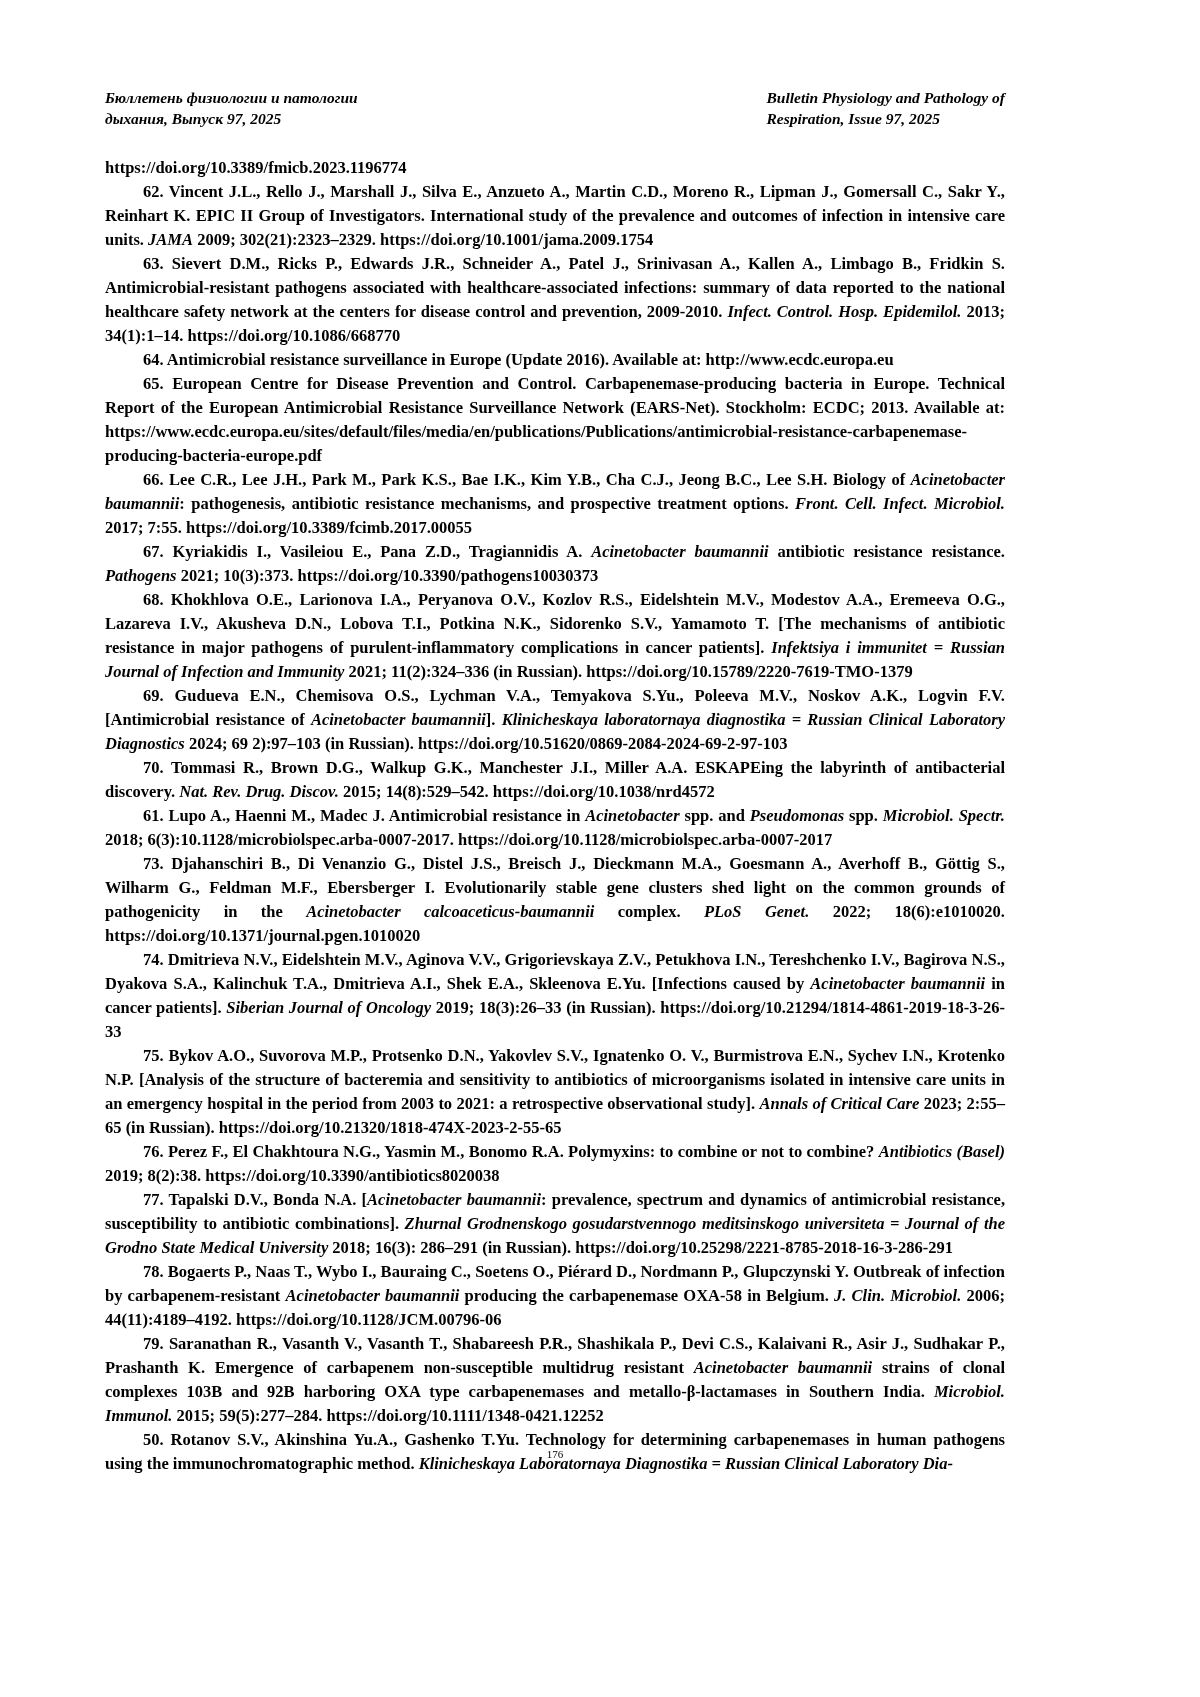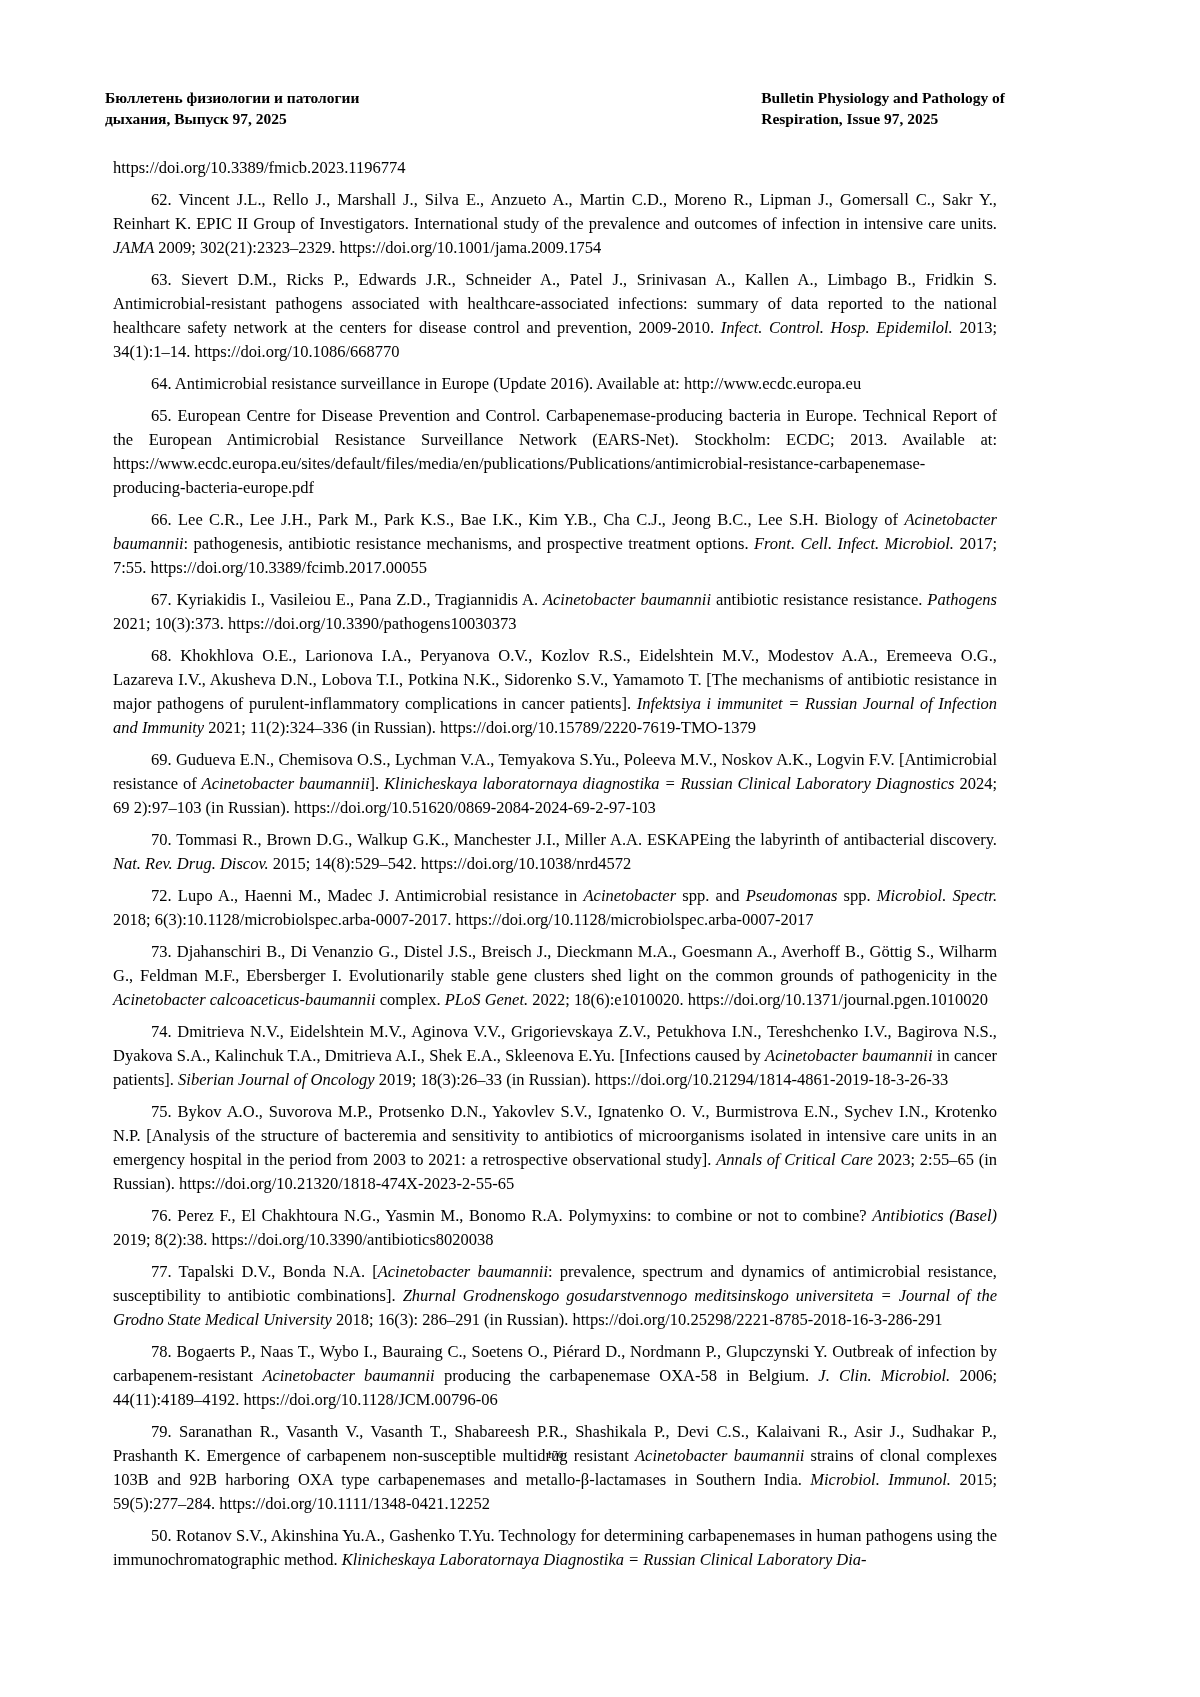--- a/index.html
+++ b/index.html
@@ -18,29 +18,30 @@
     height: 1697px;
     box-sizing: border-box;
     padding: 88px 195px 0 105px;
   }
   .page-header {
     display: flex;
     justify-content: space-between;
     font-size: 15.5px;
     line-height: 1.35;
     font-weight: bold;
+    font-style: italic;
   }
   .header-right { }
   .references {
     margin-top: 26px;
     font-size: 16.5px;
     line-height: 24px;
     text-align: justify;
   }
-  .references p { margin: 8px; }
+  .references p { margin: 0; font-weight: bold; }
   .references p.indent { text-indent: 38px; }
   .references .it { font-style: italic; }
   .page-footer {
     position: absolute;
     top: 1448px;
     left: 105px;
     width: 900px;
     text-align: center;
     font-size: 11px;
   }
@@ -65,21 +66,21 @@
       <p class=""><span>https://doi.org/10.3389/fmicb.2023.1196774</span></p>
       <p class="indent"><span>62. Vincent J.L., Rello J., Marshall J., Silva E., Anzueto A., Martin C.D., Moreno R., Lipman J., Gomersall C., Sakr Y., Reinhart K. EPIC II Group of Investigators. International study of the prevalence and outcomes of infection in intensive care units. </span><span class="it">JAMA</span><span> 2009; 302(21):2323–2329. https://doi.org/10.1001/jama.2009.1754</span></p>
       <p class="indent"><span>63. Sievert D.M., Ricks P., Edwards J.R., Schneider A., Patel J., Srinivasan A., Kallen A., Limbago B., Fridkin S. Antimicrobial-resistant pathogens associated with healthcare-associated infections: summary of data reported to the national healthcare safety network at the centers for disease control and prevention, 2009-2010. </span><span class="it">Infect. Control. Hosp. Epidemilol.</span><span> 2013; 34(1):1–14. https://doi.org/10.1086/668770</span></p>
       <p class="indent"><span>64. Antimicrobial resistance surveillance in Europe (Update 2016). Available at: http://www.ecdc.europa.eu</span></p>
       <p class="indent"><span>65. European Centre for Disease Prevention and Control. Carbapenemase-producing bacteria in Europe. Technical Report of the European Antimicrobial Resistance Surveillance Network (EARS-Net). Stockholm: ECDC; 2013. Available at: https://www.ecdc.europa.eu/sites/default/files/media/en/publications/Publications/antimicrobial-resistance-carbapenemase-producing-bacteria-europe.pdf</span></p>
       <p class="indent"><span>66. Lee C.R., Lee J.H., Park M., Park K.S., Bae I.K., Kim Y.B., Cha C.J., Jeong B.C., Lee S.H. Biology of </span><span class="it">Acinetobacter baumannii</span><span>: pathogenesis, antibiotic resistance mechanisms, and prospective treatment options. </span><span class="it">Front. Cell. Infect. Microbiol.</span><span> 2017; 7:55. https://doi.org/10.3389/fcimb.2017.00055</span></p>
       <p class="indent"><span>67. Kyriakidis I., Vasileiou E., Pana Z.D., Tragiannidis A. </span><span class="it">Acinetobacter baumannii</span><span> antibiotic resistance resistance. </span><span class="it">Pathogens</span><span> 2021; 10(3):373. https://doi.org/10.3390/pathogens10030373</span></p>
       <p class="indent"><span>68. Khokhlova O.E., Larionova I.A., Peryanova O.V., Kozlov R.S., Eidelshtein M.V., Modestov A.A., Eremeeva O.G., Lazareva I.V., Akusheva D.N., Lobova T.I., Potkina N.K., Sidorenko S.V., Yamamoto T. [The mechanisms of antibiotic resistance in major pathogens of purulent-inflammatory complications in cancer patients]. </span><span class="it">Infektsiya i immunitet = Russian Journal of Infection and Immunity</span><span> 2021; 11(2):324–336 (in Russian). https://doi.org/10.15789/2220-7619-TMO-1379</span></p>
       <p class="indent"><span>69. Gudueva E.N., Chemisova O.S., Lychman V.A., Temyakova S.Yu., Poleeva M.V., Noskov A.K., Logvin F.V. [Antimicrobial resistance of </span><span class="it">Acinetobacter baumannii</span><span>]. </span><span class="it">Klinicheskaya laboratornaya diagnostika = Russian Clinical Laboratory Diagnostics</span><span> 2024; 69 2):97–103 (in Russian). https://doi.org/10.51620/0869-2084-2024-69-2-97-103</span></p>
       <p class="indent"><span>70. Tommasi R., Brown D.G., Walkup G.K., Manchester J.I., Miller A.A. ESKAPEing the labyrinth of antibacterial discovery. </span><span class="it">Nat. Rev. Drug. Discov.</span><span> 2015; 14(8):529–542. https://doi.org/10.1038/nrd4572</span></p>
-      <p class="indent"><span>72. Lupo A., Haenni M., Madec J. Antimicrobial resistance in </span><span class="it">Acinetobacter</span><span> spp. and </span><span class="it">Pseudomonas</span><span> spp. </span><span class="it">Microbiol. Spectr.</span><span> 2018; 6(3):10.1128/microbiolspec.arba-0007-2017. https://doi.org/10.1128/microbiolspec.arba-0007-2017</span></p>
+      <p class="indent"><span>61. Lupo A., Haenni M., Madec J. Antimicrobial resistance in </span><span class="it">Acinetobacter</span><span> spp. and </span><span class="it">Pseudomonas</span><span> spp. </span><span class="it">Microbiol. Spectr.</span><span> 2018; 6(3):10.1128/microbiolspec.arba-0007-2017. https://doi.org/10.1128/microbiolspec.arba-0007-2017</span></p>
       <p class="indent"><span>73. Djahanschiri B., Di Venanzio G., Distel J.S., Breisch J., Dieckmann M.A., Goesmann A., Averhoff B., Göttig S., Wilharm G., Feldman M.F., Ebersberger I. Evolutionarily stable gene clusters shed light on the common grounds of pathogenicity in the </span><span class="it">Acinetobacter calcoaceticus-baumannii</span><span> complex. </span><span class="it">PLoS Genet.</span><span> 2022; 18(6):e1010020. https://doi.org/10.1371/journal.pgen.1010020</span></p>
       <p class="indent"><span>74. Dmitrieva N.V., Eidelshtein M.V., Aginova V.V., Grigorievskaya Z.V., Petukhova I.N., Tereshchenko I.V., Bagirova N.S., Dyakova S.A., Kalinchuk T.A., Dmitrieva A.I., Shek E.A., Skleenova E.Yu. [Infections caused by </span><span class="it">Acinetobacter baumannii</span><span> in cancer patients]. </span><span class="it">Siberian Journal of Oncology</span><span> 2019; 18(3):26–33 (in Russian). https://doi.org/10.21294/1814-4861-2019-18-3-26-33</span></p>
       <p class="indent"><span>75. Bykov A.O., Suvorova M.P., Protsenko D.N., Yakovlev S.V., Ignatenko O. V., Burmistrova E.N., Sychev I.N., Krotenko N.P. [Analysis of the structure of bacteremia and sensitivity to antibiotics of microorganisms isolated in intensive care units in an emergency hospital in the period from 2003 to 2021: a retrospective observational study]. </span><span class="it">Annals of Critical Care</span><span> 2023; 2:55–65 (in Russian). https://doi.org/10.21320/1818-474X-2023-2-55-65</span></p>
       <p class="indent"><span>76. Perez F., El Chakhtoura N.G., Yasmin M., Bonomo R.A. Polymyxins: to combine or not to combine? </span><span class="it">Antibiotics (Basel)</span><span> 2019; 8(2):38. https://doi.org/10.3390/antibiotics8020038</span></p>
       <p class="indent"><span>77. Tapalski D.V., Bonda N.A. [</span><span class="it">Acinetobacter baumannii</span><span>: prevalence, spectrum and dynamics of antimicrobial resistance, susceptibility to antibiotic combinations]. </span><span class="it">Zhurnal Grodnenskogo gosudarstvennogo meditsinskogo universiteta = Journal of the Grodno State Medical University</span><span> 2018; 16(3): 286–291 (in Russian). https://doi.org/10.25298/2221-8785-2018-16-3-286-291</span></p>
       <p class="indent"><span>78. Bogaerts P., Naas T., Wybo I., Bauraing C., Soetens O., Piérard D., Nordmann P., Glupczynski Y. Outbreak of infection by carbapenem-resistant </span><span class="it">Acinetobacter baumannii</span><span> producing the carbapenemase OXA-58 in Belgium. </span><span class="it">J. Clin. Microbiol.</span><span> 2006; 44(11):4189–4192. https://doi.org/10.1128/JCM.00796-06</span></p>
       <p class="indent"><span>79. Saranathan R., Vasanth V., Vasanth T., Shabareesh P.R., Shashikala P., Devi C.S., Kalaivani R., Asir J., Sudhakar P., Prashanth K. Emergence of carbapenem non-susceptible multidrug resistant </span><span class="it">Acinetobacter baumannii</span><span> strains of clonal complexes 103B and 92B harboring OXA type carbapenemases and metallo-β-lactamases in Southern India. </span><span class="it">Microbiol. Immunol.</span><span> 2015; 59(5):277–284. https://doi.org/10.1111/1348-0421.12252</span></p>
       <p class="indent"><span>50. Rotanov S.V., Akinshina Yu.A., Gashenko T.Yu. Technology for determining carbapenemases in human pathogens using the immunochromatographic method. </span><span class="it">Klinicheskaya Laboratornaya Diagnostika = Russian Clinical Laboratory Dia-</span></p>
     </main>
 

